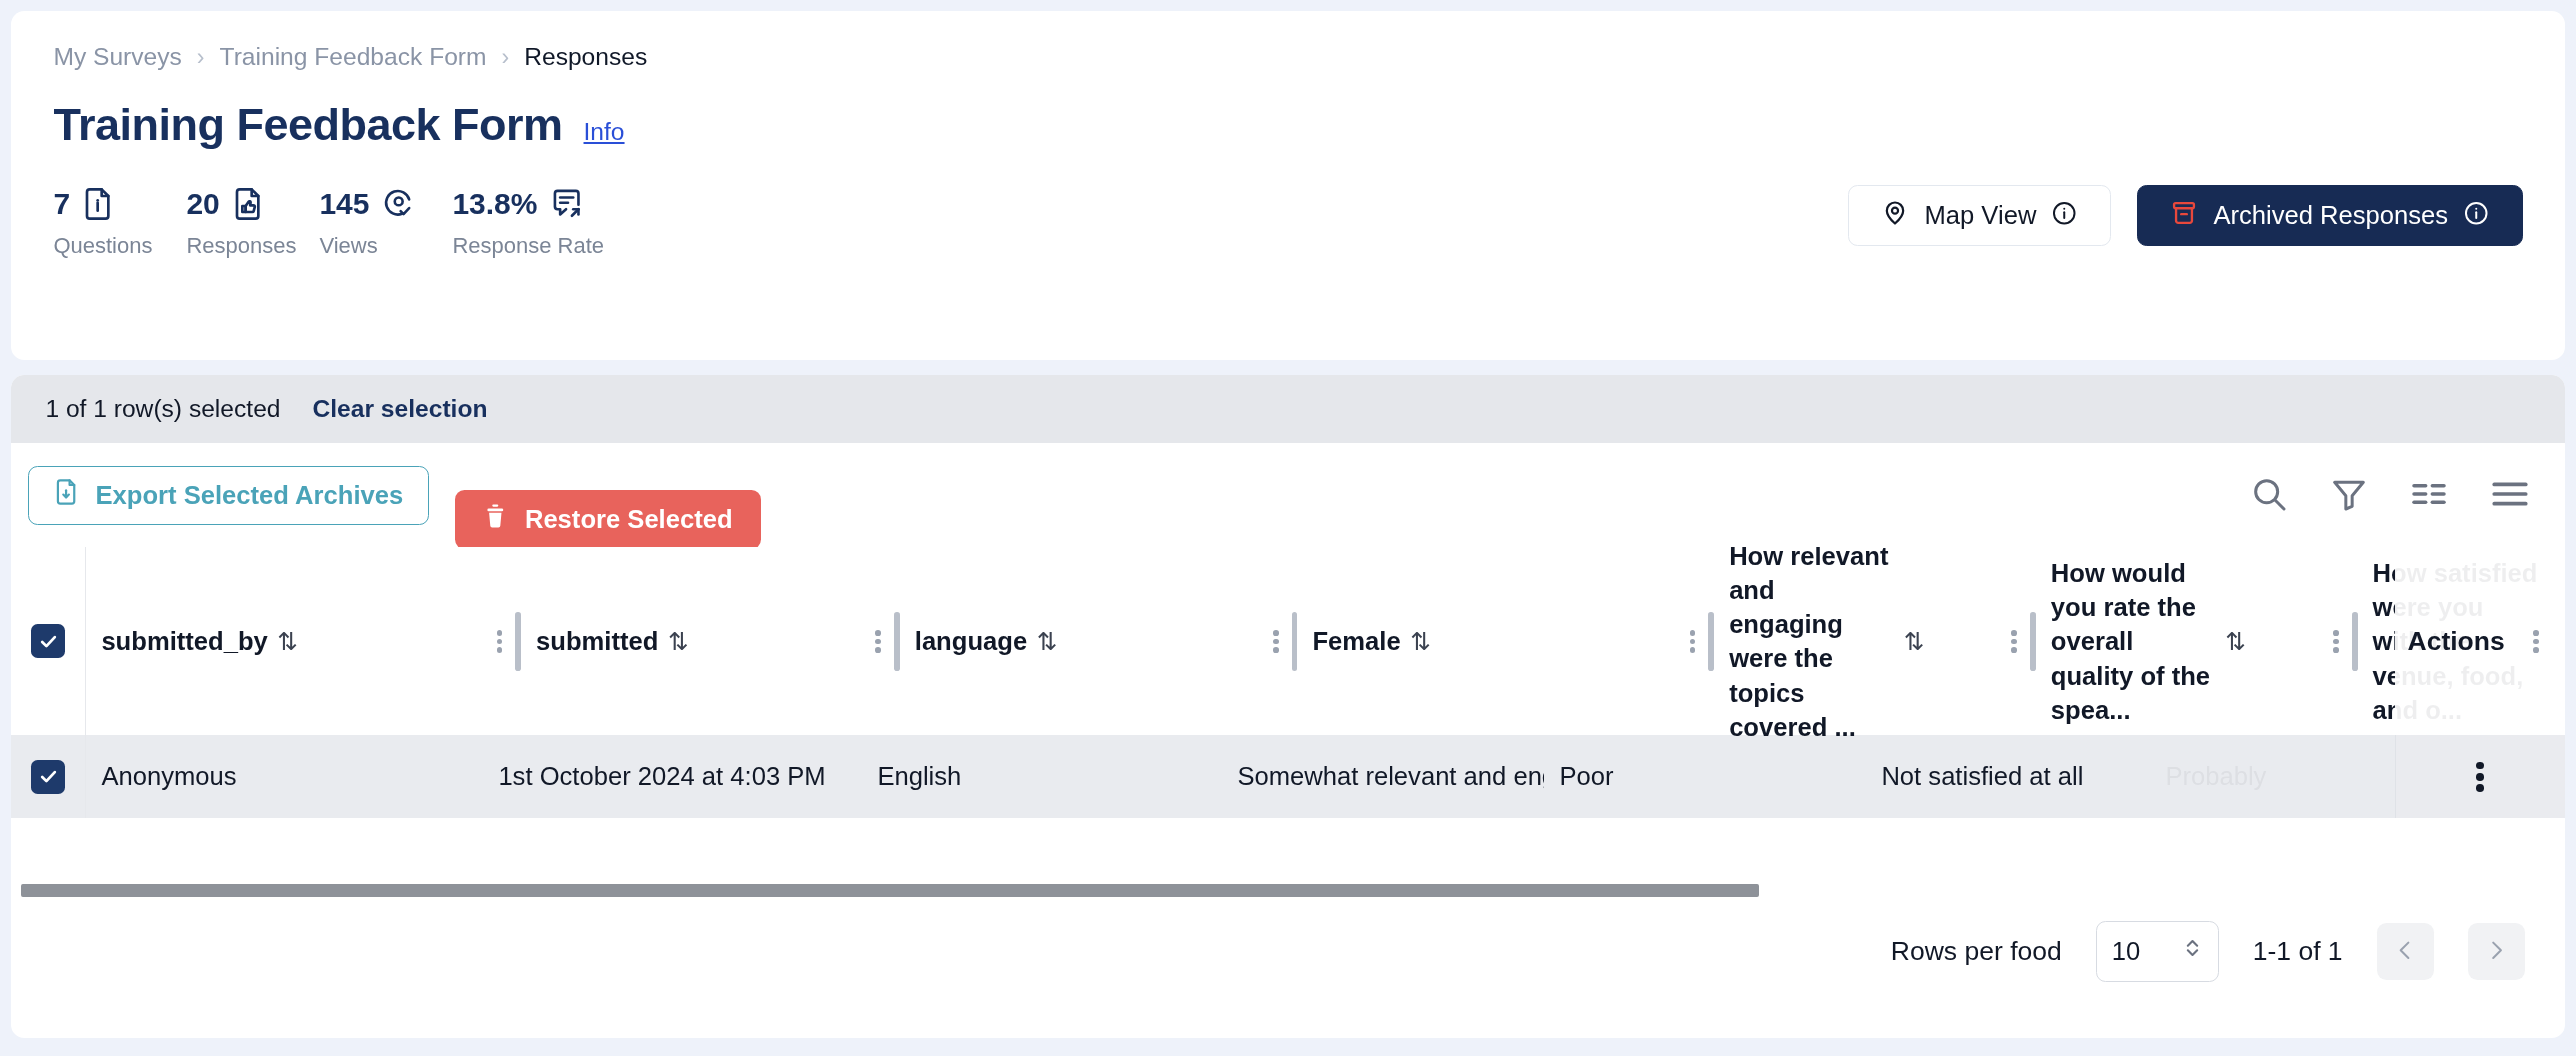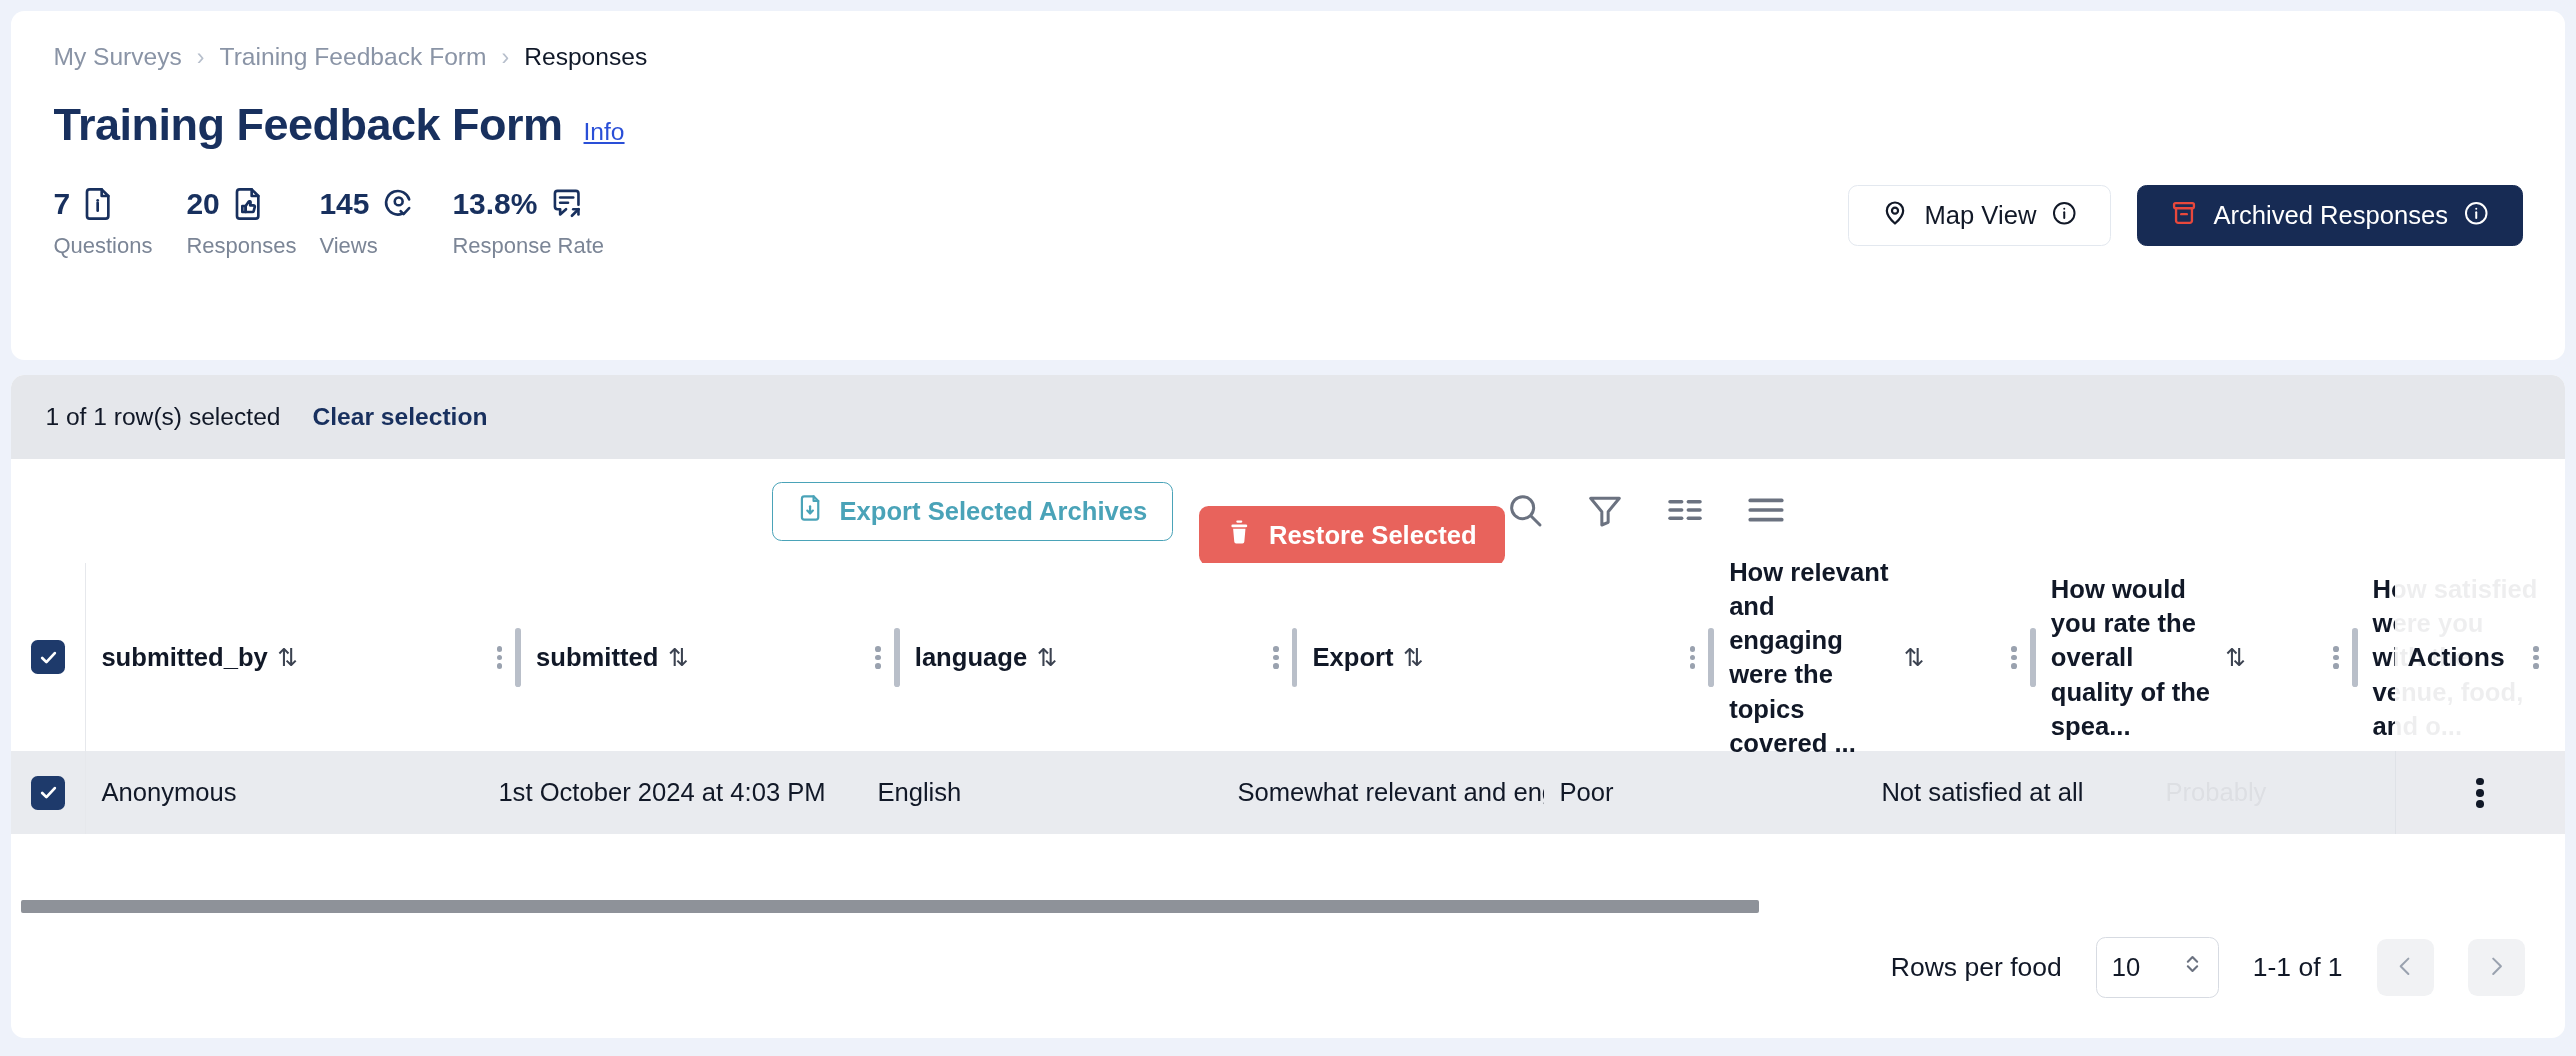--- a/index.html
+++ b/index.html
@@ -50,31 +50,31 @@
   .table-card {
     margin-top: 15px;
     background: #ffffff;
     border-radius: 13.3px;
     height: 663px;
     overflow: hidden;
     position: relative;
   }
   .selbar {
     background: #e5e7eb;
-    height: 84px;
+    height: 68px;
     display: flex; align-items: center; gap: 32px;
     padding: 0 34px;
     border-radius: 11.4px 11.4px 0 0;
   }
   .selbar-text { font-size: 24.6px; color: #111827; }
   .selbar-clear { font-size: 24.6px; font-weight: bold; color: #18305e; cursor: pointer; }
 
   .toolbar {
     height: 104px; display: flex; align-items: center;
-    padding: 0 34px 0 17px; justify-content: center;
+    padding: 0 34px 0 17px; justify-content: space-between;
   }
   .toolbar-left { display: flex; align-items: center; gap: 26.5px; }
   .btn-export {
     background: #fff; border: 1.4px solid #4aa3b8; color: #4aa3b8;
     font-weight: bold; height: 59px; border-radius: 9.5px;
     display: inline-flex; align-items: center; gap: 15px; padding: 0 24.6px;
     font-size: 25.6px; cursor: pointer;
   }
   .btn-restore {
     background: #e8635c; border: none; color: #fff; font-weight: bold;
@@ -397,21 +397,21 @@
           <div class="kebab">
               <span>
                 <i></i>
                 <i></i>
                 <i></i>
               </span>
             </div>
           <div class="col-sep"></div>
 
           <div class="cell" style="width:379px">
-            <span class="h-cell htext">Export</span>
+            <span class="h-cell htext">Female</span>
             <span class="sort">⇅</span>
           </div>
           <div class="kebab">
               <span>
                 <i></i>
                 <i></i>
                 <i></i>
               </span>
             </div>
           <div class="col-sep"></div>

